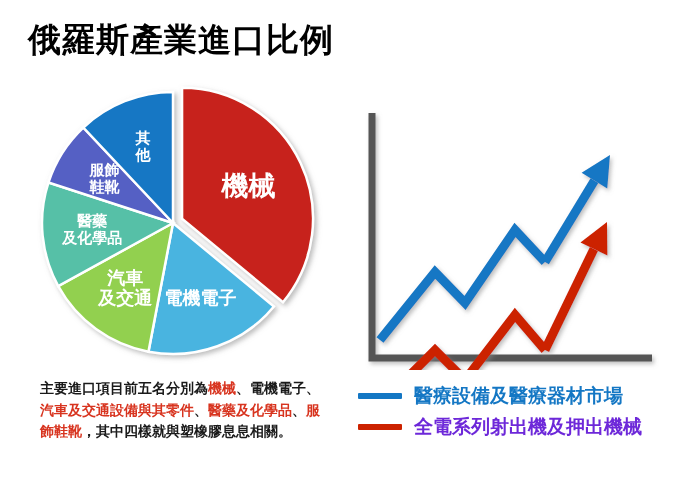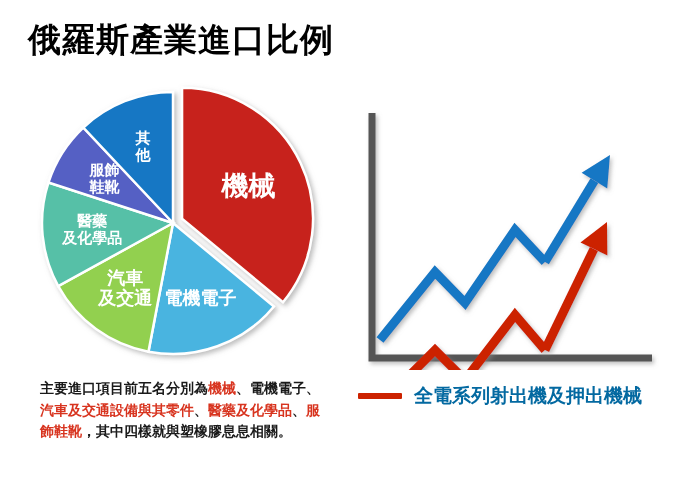--- a/index.html
+++ b/index.html
@@ -116,18 +116,22 @@
           <line x1="190" y1="250" x2="238.92214638818925" y2="148.99943971470609" stroke="#cc2200" stroke-width="9" stroke-linecap="butt"></line>
           <polygon points="252,122 252.42186624554228,155.53836652061148 225.42242653083622,142.4605129088007" fill="#cc2200"></polygon>
         </g>
     </svg>
   </div>
 
   <div class="note" id="note-text"><span>主要進口項目前五名分別為</span><span class="hl">機械</span><span>、</span><span>電機電子</span><span>、</span><span class="hl">汽車及交通設備與其零件</span><span>、</span><span class="hl">醫藥及化學品</span><span>、</span><span class="hl">服飾鞋靴</span><span>，其中四樣就與塑橡膠息息相關。</span></div>
 
   <div class="legend" id="legend">
       <div class="legend-row">
+        <div class="legend-swatch" style="background: rgb(20, 119, 196);"></div>
+        <div class="legend-text" style="color: rgb(20, 119, 196);">醫療設備及醫療器材市場</div>
+      </div>
+      <div class="legend-row">
         <div class="legend-swatch" style="background: rgb(204, 34, 0);"></div>
-        <div class="legend-text" style="color: #0369a1;">全電系列射出機及押出機械</div>
+        <div class="legend-text" style="color: #6d28d9;">全電系列射出機及押出機械</div>
       </div>
     </div>
 
 </div>
 
 </body></html>

